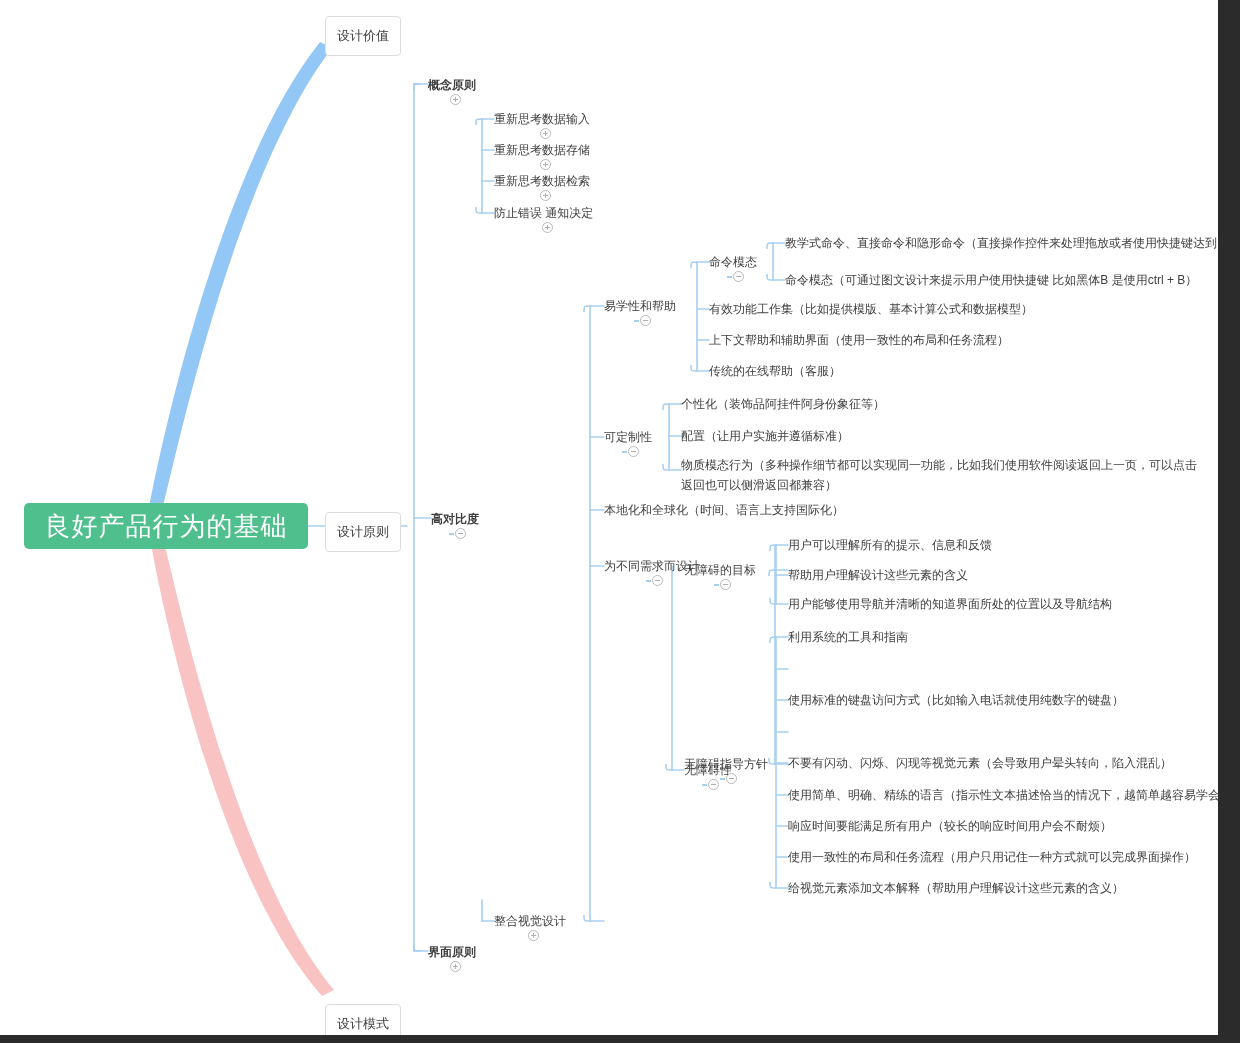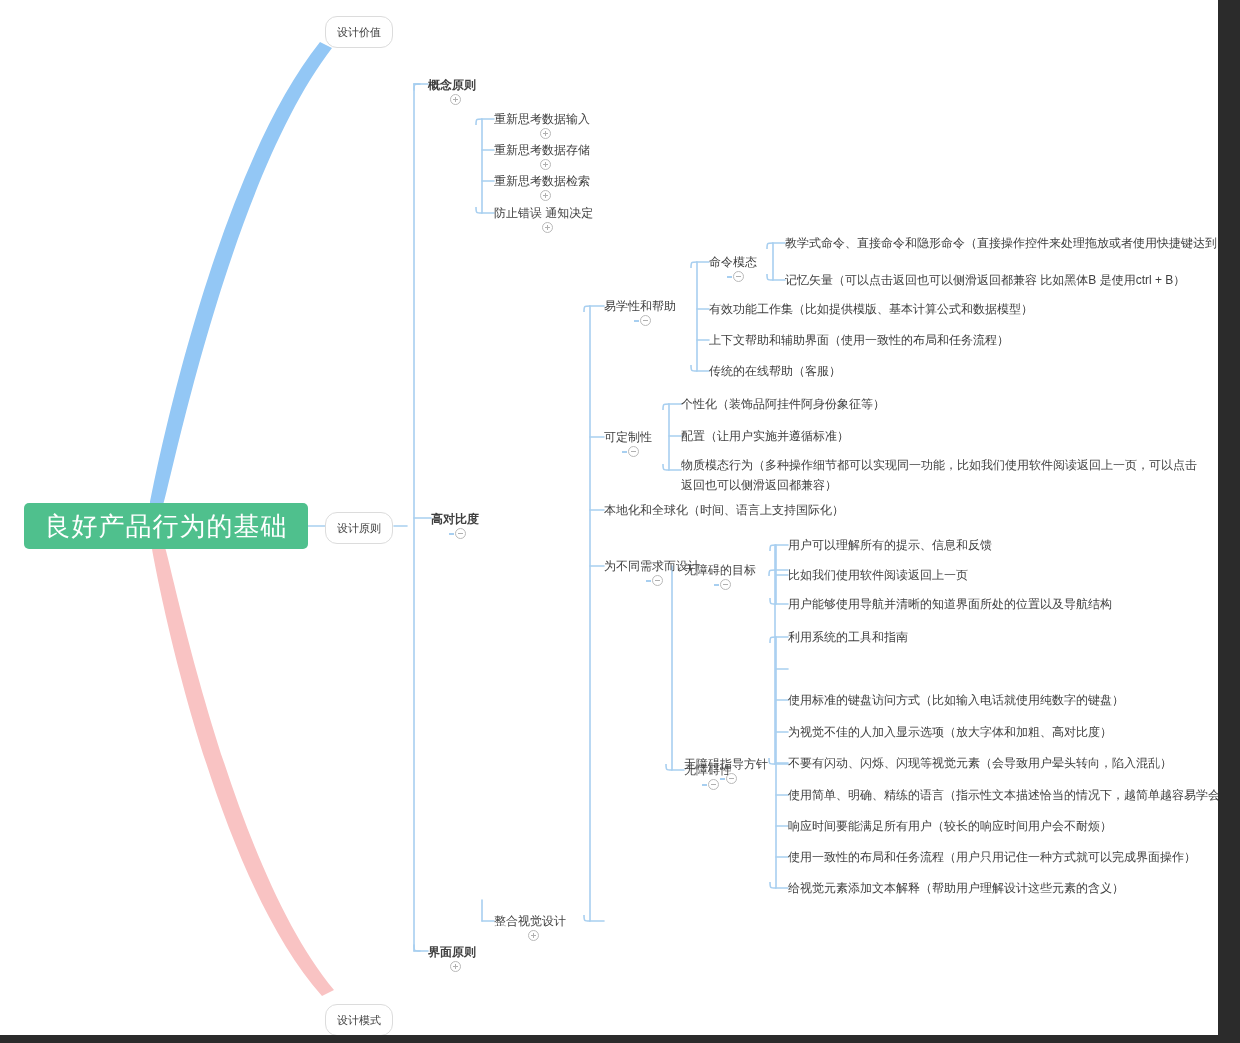--- a/index.html
+++ b/index.html
@@ -38,24 +38,24 @@
     justify-content:center;
     color:#ffffff;
     font-size:26px;
     letter-spacing:1px;
   }
 
   
   .boxnode {
     background:#ffffff;
     border:1px solid #dcdcdc;
-    border-radius:12px;
-    height:32px;
+    border-radius:4px;
+    height:40px;
     padding:0 11px;
-    font-size:11px;
+    font-size:13px;
     color:#3d3d3d;
   }
 
   
   .tnode { font-size:12px; color:#3f3f3f;flex-direction:column; }
   .tnode.b { font-weight:bold; }
 
   
   .wrap2 {
     white-space:normal;
@@ -284,21 +284,21 @@
     <span class="txt">上下文帮助和辅助界面（使用一致性的布局和任务流程）</span>
   </div>
   <div class="node tnode" style="left:709px; top:363px;">
     <span class="txt">传统的在线帮助（客服）</span>
   </div>
 
   <div class="node tnode" style="left:785px; top:235px;">
     <span class="txt">教学式命令、直接命令和隐形命令（直接操作控件来处理拖放或者使用快捷键达到同样效果）</span>
   </div>
   <div class="node tnode" style="left:785px; top:272px;">
-    <span class="txt">记忆矢量（可以点击返回也可以侧滑返回都兼容 比如黑体B 是使用ctrl + B）</span>
+    <span class="txt">命令模态（可通过图文设计来提示用户使用快捷键 比如黑体B 是使用ctrl + B）</span>
   </div>
 
   <div class="node tnode" style="left:681px; top:396px;">
     <span class="txt">个性化（装饰品阿挂件阿身份象征等）</span>
   </div>
   <div class="node tnode" style="left:681px; top:428px;">
     <span class="txt">配置（让用户实施并遵循标准）</span>
   </div>
   <div class="node tnode wrap2" style="left:681px; top:455px;">
     <span class="txt">物质模态行为（多种操作细节都可以实现同一功能，比如我们使用软件阅读返回上一页，可以点击返回也可以侧滑返回都兼容）</span>
@@ -314,42 +314,39 @@
   <div class="node tnode" style="left:684px; top:562px;">
     <span class="txt">无障碍的目标</span>
     <span class="badge minus">
         <i class="stub"></i>
       </span>
   </div>
   <div class="node tnode" style="left:788px; top:537px;">
     <span class="txt">用户可以理解所有的提示、信息和反馈</span>
   </div>
   <div class="node tnode" style="left:788px; top:567px;">
-    <span class="txt">比如我们使用软件阅读返回上一页</span>
+    <span class="txt">帮助用户理解设计这些元素的含义</span>
   </div>
   <div class="node tnode" style="left:788px; top:596px;">
     <span class="txt">用户能够使用导航并清晰的知道界面所处的位置以及导航结构</span>
   </div>
 
   <div class="node tnode" style="left:684px; top:756px;">
     <span class="txt">无障碍指导方针</span>
     <span class="badge minus">
         <i class="stub"></i>
       </span>
   </div>
 
   <div class="node tnode" style="left:788px; top:629px;">
     <span class="txt">利用系统的工具和指南</span>
   </div>
   <div class="node tnode" style="left:788px; top:692px;">
     <span class="txt">使用标准的键盘访问方式（比如输入电话就使用纯数字的键盘）</span>
   </div>
-  <div class="node tnode" style="left:788px; top:724px;">
-    <span class="txt">为视觉不佳的人加入显示选项（放大字体和加粗、高对比度）</span>
-  </div>
   <div class="node tnode" style="left:788px; top:755px;">
     <span class="txt">不要有闪动、闪烁、闪现等视觉元素（会导致用户晕头转向，陷入混乱）</span>
   </div>
   <div class="node tnode" style="left:788px; top:787px;">
     <span class="txt">使用简单、明确、精练的语言（指示性文本描述恰当的情况下，越简单越容易学会和使用）</span>
   </div>
   <div class="node tnode" style="left:788px; top:818px;">
     <span class="txt">响应时间要能满足所有用户（较长的响应时间用户会不耐烦）</span>
   </div>
   <div class="node tnode" style="left:788px; top:849px;">

